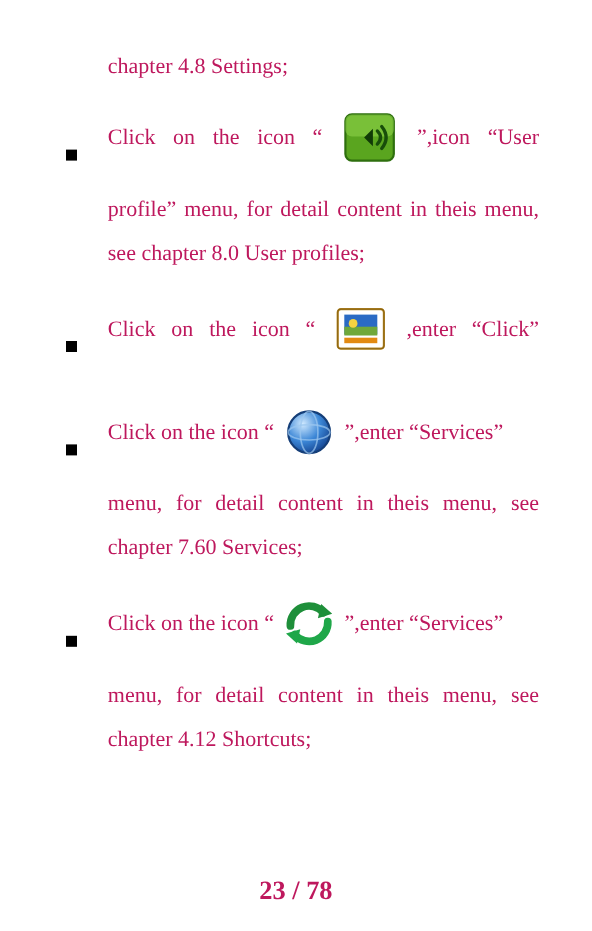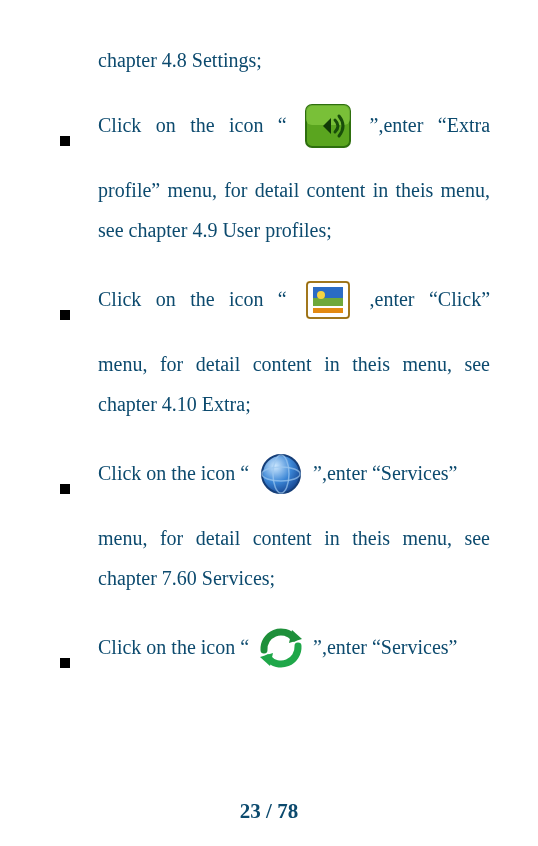--- a/index.html
+++ b/index.html
@@ -7,21 +7,21 @@
     padding: 0;
     background: #fff;
   }
   .page {
     width: 538px;
     height: 846px;
     box-sizing: border-box;
     padding: 40px 48px 20px 60px;
     font-family: "Times New Roman", Times, serif;
     font-size: 20px;
-    color: #0c4a6e;
+    color: #be185d;
     position: relative;
   }
   .lead {
     margin-left: 38px;
     line-height: 2.0;
     margin-bottom: 18px;
   }
   ul.items {
     list-style: none;
     padding: 0;
@@ -64,21 +64,21 @@
     vertical-align: -18px;
     margin: 0 2px;
   }
   .footer {
     position: absolute;
     bottom: 22px;
     left: 0;
     right: 0;
     text-align: center;
     font-weight: bold;
-    font-size: 21px;
+    font-size: 24px;
   }
 </style>
 </head>
 <body>
 
 <div class="page">
 
   <div class="lead">chapter 4.8 Settings;</div>
 
   <ul class="items">
@@ -90,43 +90,42 @@
           <span class="icon">
             <svg width="50" height="48">
               <rect x="3" y="3" width="44" height="42" rx="6" fill="#5aa51f"></rect>
               <rect x="3" y="3" width="44" height="42" rx="6" fill="none" stroke="#2e6f0e" stroke-width="2"></rect>
               <rect x="3" y="3" width="44" height="20" rx="6" fill="#8ed24a" opacity="0.6"></rect>
               <path d="M12 24 L20 24 L28 16 L28 32 L20 24 Z" fill="#113a07"></path>
               <path d="M32 18 Q38 24 32 30" stroke="#184d0a" stroke-width="3" fill="none" stroke-linecap="round"></path>
               <path d="M36 14 Q44 24 36 34" stroke="#184d0a" stroke-width="3" fill="none" stroke-linecap="round"></path>
             </svg>
           </span>
-          <span>”,enter “Extra</span>
+          <span>”,icon “User</span>
         </span>
-        <span class="rest">profile” menu, for detail content in theis menu, see chapter 4.9 User profiles;</span>
+        <span class="rest">profile” menu, for detail content in theis menu, see chapter 8.0 User profiles;</span>
       </div>
     </li>
 
     <li>
       <div class="item-body">
         <span class="firstline">
           <span>Click on the icon “</span>
           <span class="icon">
             <svg width="50" height="48">
               <rect x="4" y="6" width="42" height="36" rx="3" fill="#fff" stroke="#b88a2a" stroke-width="2"></rect>
               <rect x="4" y="6" width="42" height="36" rx="3" fill="none" stroke="#8a6410" stroke-width="1"></rect>
               <rect x="10" y="11" width="30" height="18" fill="#2a6bc4"></rect>
               <rect x="10" y="22" width="30" height="8" fill="#6fa83a"></rect>
               <circle cx="18" cy="19" r="4" fill="#f4d341"></circle>
               <rect x="10" y="32" width="30" height="5" fill="#e38a12"></rect>
             </svg>
           </span>
           <span> ,enter “Click”</span>
         </span>
-        <span class="rest">menu, for detail content in theis menu, see chapter 4.10 Extra;</span>
       </div>
     </li>
 
     <li>
       <div class="item-body">
         <span class="firstline nojust">
           <span>Click on the icon “</span>
           <span class="icon">
             <svg width="50" height="48">
               <defs>
@@ -154,19 +153,20 @@
           <span class="icon">
             <svg width="50" height="48">
               <path d="M8 26 A17 17 0 0 1 38 14" fill="none" stroke="#1e8f3a" stroke-width="7" stroke-linecap="round"></path>
               <polygon points="36,6 46,15 33,19" fill="#1e8f3a"></polygon>
               <path d="M42 22 A17 17 0 0 1 12 34" fill="none" stroke="#1fa749" stroke-width="7" stroke-linecap="round"></path>
               <polygon points="14,42 4,33 17,29" fill="#1fa749"></polygon>
             </svg>
           </span>
           <span>”,enter “Services”</span>
         </span>
+        <span class="rest">menu, for detail content in theis menu, see chapter 4.12 Shortcuts;</span>
       </div>
     </li>
 
   </ul>
 
   <div class="footer">23 / 78</div>
 </div>
 
 </body></html>

